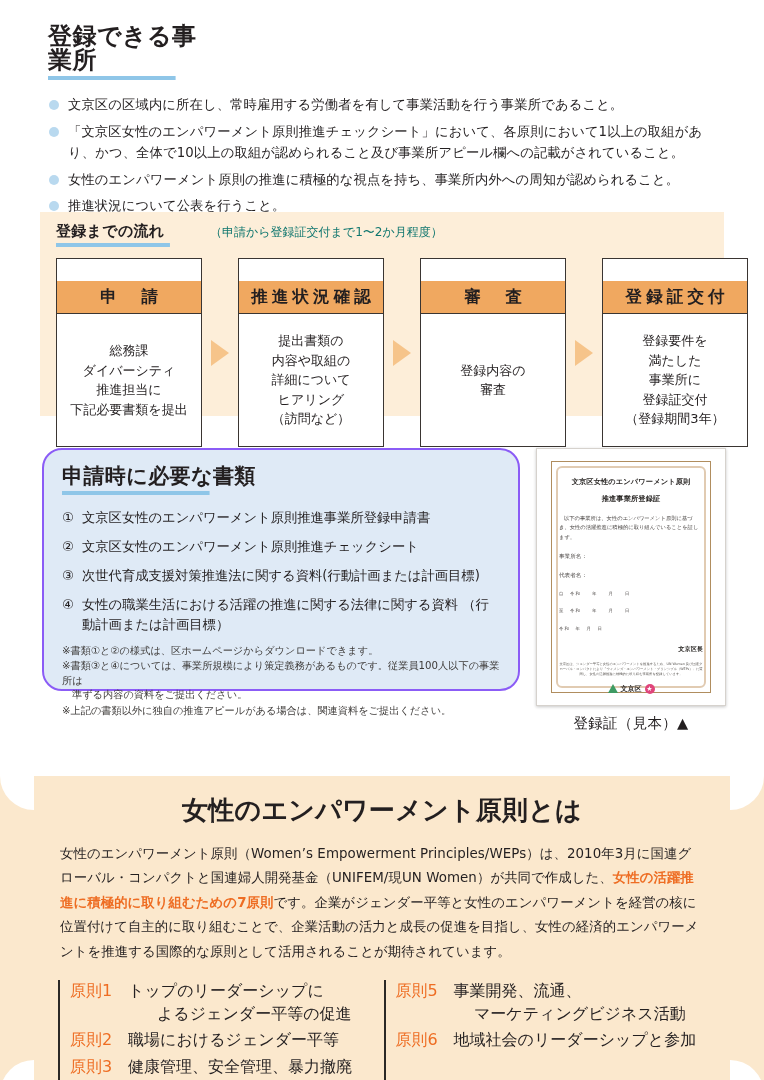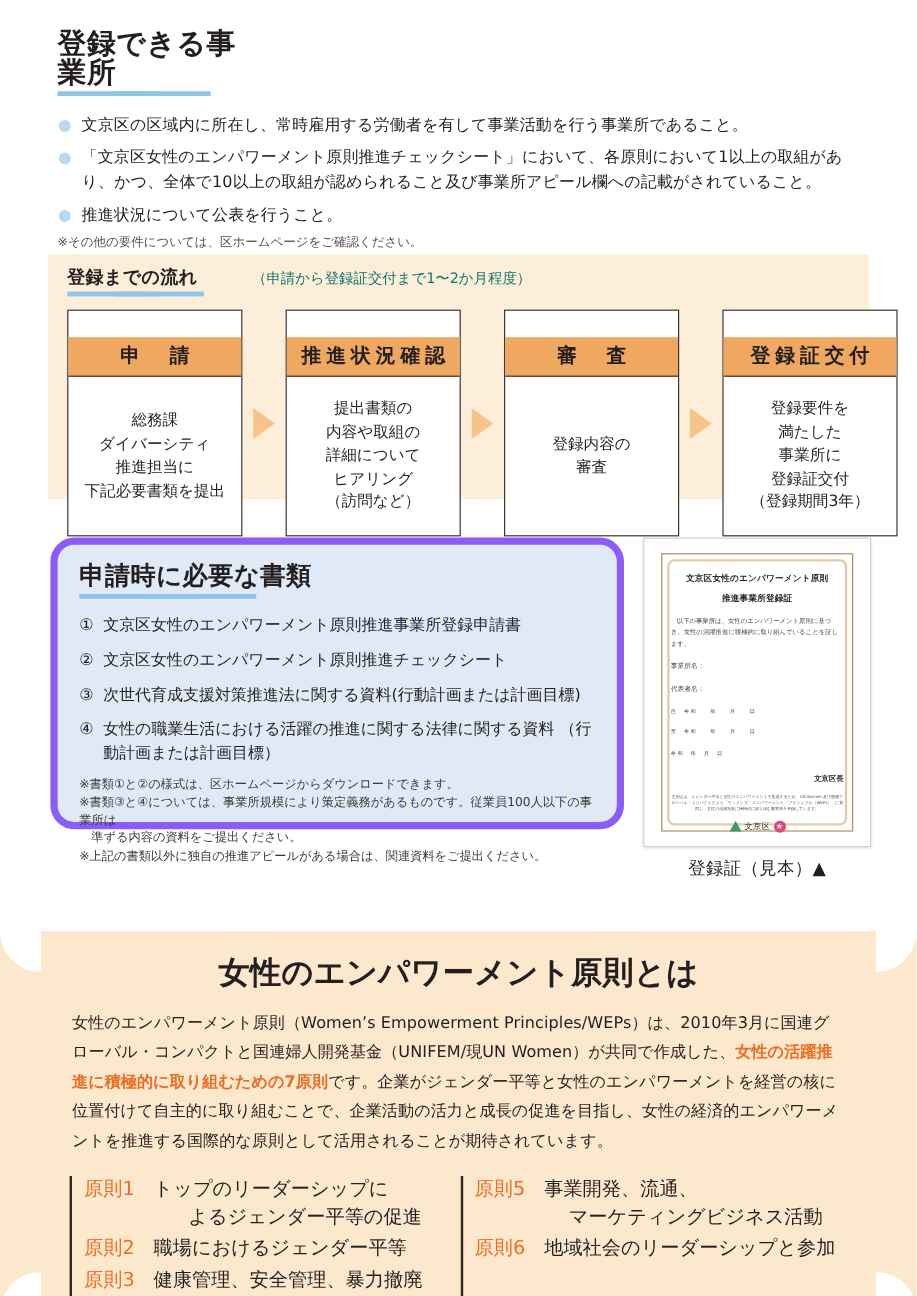--- a/index.html
+++ b/index.html
@@ -138,21 +138,21 @@
   }
 
   
   #sec-docs {
     position: absolute;
     left: 42px;
     top: 448px;
     width: 478px;
     height: 243px;
     background: #dfeaf6;
-    border: 6px solid #8b5cf6;
+    border: 2px solid #8b5cf6;
     border-radius: 20px;
     box-sizing: border-box;
     padding: 16px 18px 0 18px;
   }
   #sec-docs .sec-title { font-size: 21px; }
   #sec-docs .title-wrap { width: 197px; }
   .doc-list { margin-top: 12px; }
   .doc-item {
     display: flex;
     font-size: 13.3px;
@@ -213,21 +213,21 @@
   .cert-d  { font-size: 4.4px; line-height: 2.1; text-align: left; color: #4a4644; margin-top: 8px; letter-spacing:.25em;}
   .cert-sign { font-size: 6.2px; font-weight: bold; text-align: right; color: #2b2826; margin-top: 12px; }
   .cert-fine { font-size: 3.3px; line-height: 1.6; color: #57534f; margin-top: 8px; }
   .cert-logo { display: flex; align-items: center; justify-content: center; gap: 3px; margin-top: 6px; }
   .cert-logo .leaf {
     width: 0; height: 0;
     border-left: 5px solid transparent;
     border-right: 5px solid transparent;
     border-bottom: 9px solid #3e9b63;
   }
-  .cert-logo .city { font-size: 7px; font-weight: normal; color: #2b2826; }
+  .cert-logo .city { font-size: 7px; font-weight: bold; color: #2b2826; }
   .cert-logo .star {
     width: 10px; height: 10px; border-radius: 50%;
     background: #e0457b; color: #fff; font-size: 7px; line-height: 10px;
   }
   .cert-caption {
     text-align: center;
     font-size: 14.5px;
     margin-top: 8px;
     letter-spacing: .02em;
   }
@@ -298,20 +298,24 @@
     <div class="blue-underline"></div>
   </div>
   <div class="bullet-list">
     <div class="bullet-item">
       <span class="bullet-dot"></span>
       <span>文京区の区域内に所在し、常時雇用する労働者を有して事業活動を行う事業所であること。</span>
     </div>
     <div class="bullet-item">
       <span class="bullet-dot"></span>
       <span>「文京区女性のエンパワーメント原則推進チェックシート」において、各原則において1以上の取組があり、かつ、全体で10以上の取組が認められること及び事業所アピール欄への記載がされていること。</span>
+    </div>
+    <div class="bullet-item">
+      <span class="bullet-dot"></span>
+      <span>女性のエンパワーメント原則の推進に積極的な視点を持ち、事業所内外への周知が認められること。</span>
     </div>
     <div class="bullet-item">
       <span class="bullet-dot"></span>
       <span>推進状況について公表を行うこと。</span>
     </div>
   </div>
   <div class="note-small">※その他の要件については、区ホームページをご確認ください。</div>
 </section>
 
 <section id="sec-flow">

